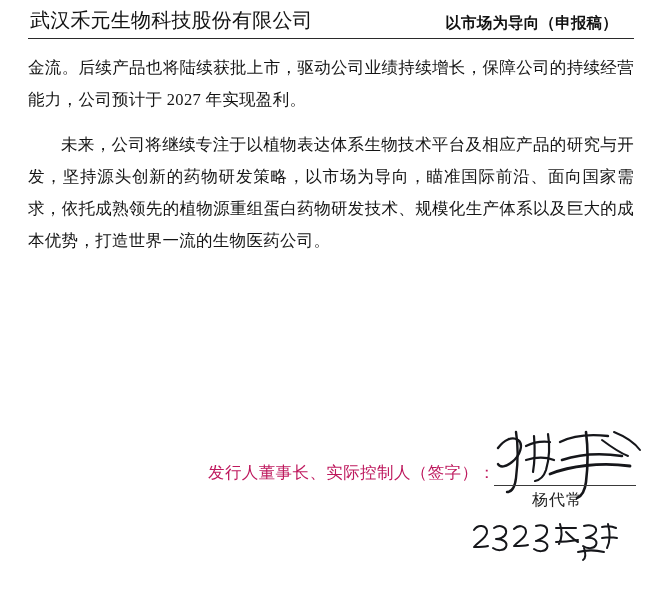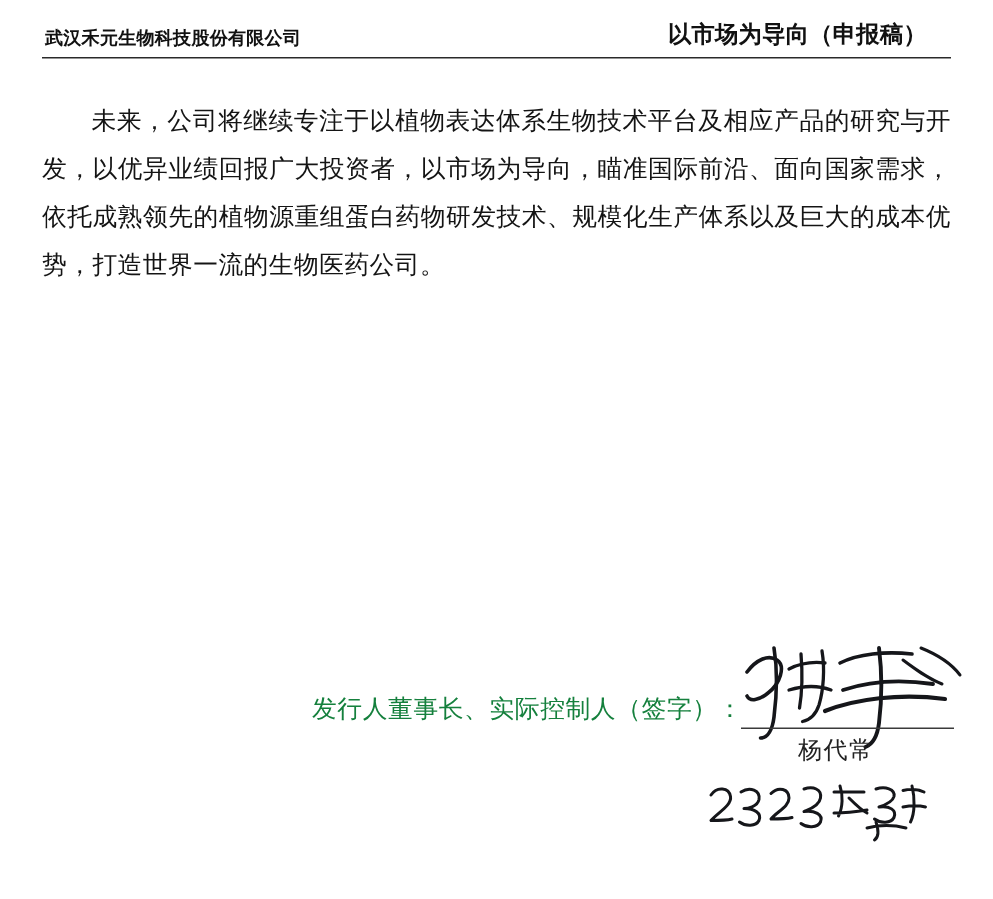--- a/index.html
+++ b/index.html
@@ -25,22 +25,22 @@
   
   .header {
     display: flex;
     justify-content: space-between;
     align-items: flex-end;
     height: 38px;
     padding: 0 2px 4px 2px;
     box-sizing: border-box;
   }
   .header-left {
-    font-size: 12px;
-    font-weight: bold;
+    font-size: 20px;
+    font-weight: normal;
     letter-spacing: 0.2px;
     color: #111;
     white-space: nowrap;
   }
   .header-right {
     font-size: 15.5px;
     font-weight: bold;
     letter-spacing: 0.2px;
     color: #111;
     white-space: nowrap;
@@ -76,21 +76,21 @@
     right: 28px;
     top: 430px;
     height: 110px;
   }
   .sign-line {
     position: absolute;
     left: 180px;
     top: 32px;
     font-size: 16.5px;
     letter-spacing: 0.4px;
-    color: #15803d;
+    color: #be185d;
     white-space: nowrap;
   }
   .sign-rule {
     position: absolute;
     left: 466px;
     top: 55px;
     width: 142px;
     border-bottom: 1.4px solid #3a3a3a;
   }
   .sign-name {
@@ -139,21 +139,22 @@
 
 <div class="page">
 
   <div class="header">
     <div class="header-left">武汉禾元生物科技股份有限公司</div>
     <div class="header-right">以市场为导向（申报稿）</div>
   </div>
   <div class="header-rule"></div>
 
   <div class="body-text">
-    <p class="para indent gap">未来，公司将继续专注于以植物表达体系生物技术平台及相应产品的研究与开发，以优异业绩回报广大投资者，以市场为导向，瞄准国际前沿、面向国家需求，依托成熟领先的植物源重组蛋白药物研发技术、规模化生产体系以及巨大的成本优势，打造世界一流的生物医药公司。</p>
+    <p class="para">金流。后续产品也将陆续获批上市，驱动公司业绩持续增长，保障公司的持续经营能力，公司预计于 2027 年实现盈利。</p>
+    <p class="para indent gap">未来，公司将继续专注于以植物表达体系生物技术平台及相应产品的研究与开发，坚持源头创新的药物研发策略，以市场为导向，瞄准国际前沿、面向国家需求，依托成熟领先的植物源重组蛋白药物研发技术、规模化生产体系以及巨大的成本优势，打造世界一流的生物医药公司。</p>
   </div>
 
   <div class="sign-block">
     <div class="sign-line">发行人董事长、实际控制人（签字）：</div>
 
     <svg class="sig-svg" width="160" height="80" viewBox="0 0 160 80" aria-hidden="true">
       <path d="M8 22 C14 14, 22 10, 28 14 C34 18, 30 30, 22 36 C16 41, 10 42, 8 38" stroke-width="2.4"></path>
       <path d="M26 6 C28 18, 28 36, 26 52 C25 60, 22 66, 17 66" stroke-width="2.4"></path>
       <path d="M36 20 C44 16, 52 15, 60 16" stroke-width="2.2"></path>
       <path d="M44 10 C45 22, 45 34, 43 46" stroke-width="2.2"></path>

